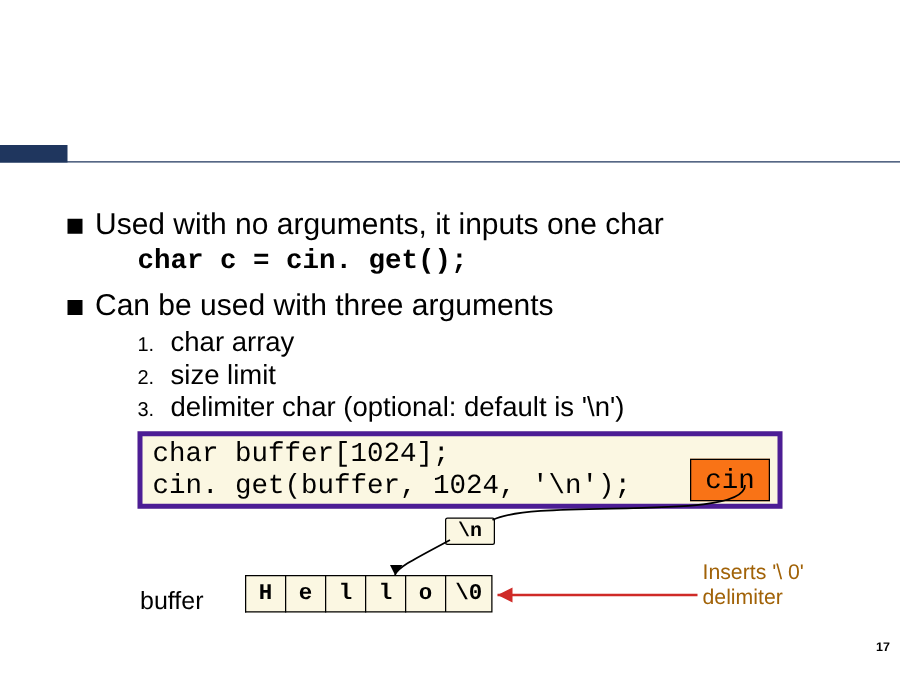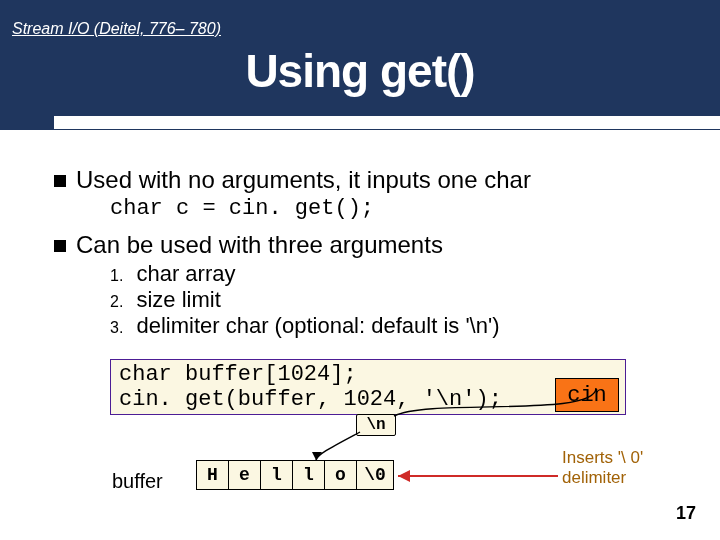--- a/index.html
+++ b/index.html
@@ -7,49 +7,45 @@
   .slide { width: 720px; height: 540px; position: relative; background: #fff; overflow: hidden; }
   .header-band { background: #1f365e; width: 100%; height: 116px; position: relative; }
   .breadcrumb { position: absolute; top: 20px; left: 12px; color: #fff; font-size: 16px; font-style: italic; text-decoration: underline; font-family: Arial, sans-serif; }
   .title { position: absolute; top: 44px; left: 0; width: 100%; text-align: center; color: #fff; font-size: 46px; font-weight: 900; font-family: 'Arial Black', Arial, sans-serif; letter-spacing: -1px; }
   .blue-block { position: absolute; top: 116px; left: 0; width: 54px; height: 14px; background: #1f365e; }
   .blue-rule { position: absolute; top: 129px; left: 0; width: 720px; height: 1px; background: #1f365e; }
   .content { position: absolute; top: 166px; left: 54px; width: 612px; }
   .bullet-row { display: flex; align-items: flex-start; margin-bottom: 2px; }
   .bullet-sq { width: 12px; height: 12px; background: #000; margin-top: 9px; margin-right: 10px; flex-shrink: 0; }
   .bullet-text { font-size: 24px; }
-  .code-indent { margin-left: 56px; font-family: 'Courier New', monospace; font-size: 22px; margin-top: 0; margin-bottom: 10px; }
+  .code-indent { margin-left: 56px; font-family: 'Courier New', monospace; font-size: 22px; margin-top: 0; margin-bottom: 10px; font-weight: bold; }
   .ol-area { margin-left: 56px; margin-top: 2px; margin-bottom: 2px; position: relative; width: 520px; }
   .ol-row { margin-bottom: 0; }
   .ol-num { font-family: Arial; font-size: 16px; display: inline-block; width: 22px; vertical-align: baseline; }
   .ol-text { font-size: 22px; text-align: center; }
-  .box-code { position: relative; margin-left: 56px; margin-top: 20px; border: 1px solid #4c1d95; width: 516px; padding: 2px 18px 2px 8px; background: #fbf7e2; }
+  .box-code { position: relative; margin-left: 56px; margin-top: 6px; border: 4px solid #4c1d95; width: 516px; padding: 2px 18px 2px 8px; background: #fbf7e2; }
   .box-code div { font-family: 'Courier New', monospace; font-size: 22px; }
   .cin-box { position: absolute; right: 6px; top: 18px; width: 64px; height: 34px; border: 1px solid #000; background: #f97316; display: flex; align-items: center; justify-content: center; font-family: 'Courier New', monospace; font-size: 22px; }
   
   .bottom-area { position: absolute; top: 430px; left: 108px; width: 570px; height: 110px; }
   .buffer-label { position: absolute; left: 4px; top: 40px; font-family: Liberation Sans, sans-serif; font-size: 20px; }
   .cells { position: absolute; left: 88px; top: 30px; display: flex; }
   .cell { width: 32px; height: 30px; border: 1px solid #000; border-right: none; background: #fbf7e2; display: flex; align-items: center; justify-content: center; font-family: 'Courier New', monospace; font-size: 18px; font-weight: bold; }
   .cell:last-child { border-right: 1px solid #000; width: 38px; }
   .insert-note { position: absolute; left: 454px; top: 18px; font-size: 17px; color: #a16207; font-family: Arial, sans-serif; line-height: 1.15; }
-  .page-num { position: absolute; right: 24px; bottom: 16px; font-size: 18px; font-weight: bold; color: #000; }
+  .page-num { position: absolute; right: 8px; bottom: 16px; font-size: 10px; font-weight: bold; color: #000; }
   
   .svg-overlay { position: absolute; inset: 0; pointer-events: none; }
   .newline-pill { position: absolute; left: 356px; top: 414px; width: 40px; height: 22px; border: 1px solid #000; background: #fbf7e2; font-family: 'Courier New', monospace; font-size: 16px; font-weight: bold; display: flex; align-items: center; justify-content: center; border-radius: 2px; }
 </style>
 </head>
 <body>
 
 <div class="slide">
 
-  <div class="header-band">
-    <div class="breadcrumb">Stream I/O (Deitel, 776– 780)</div>
-    <div class="title">Using get()</div>
-  </div>
   <div class="blue-block"></div>
   <div class="blue-rule"></div>
 
   <div class="content">
 
     <div class="bullet-row">
       <div class="bullet-sq"></div>
       <div class="bullet-text">Used with no arguments, it inputs one char</div>
     </div>
     <div class="code-indent">char c = cin. get();</div>

